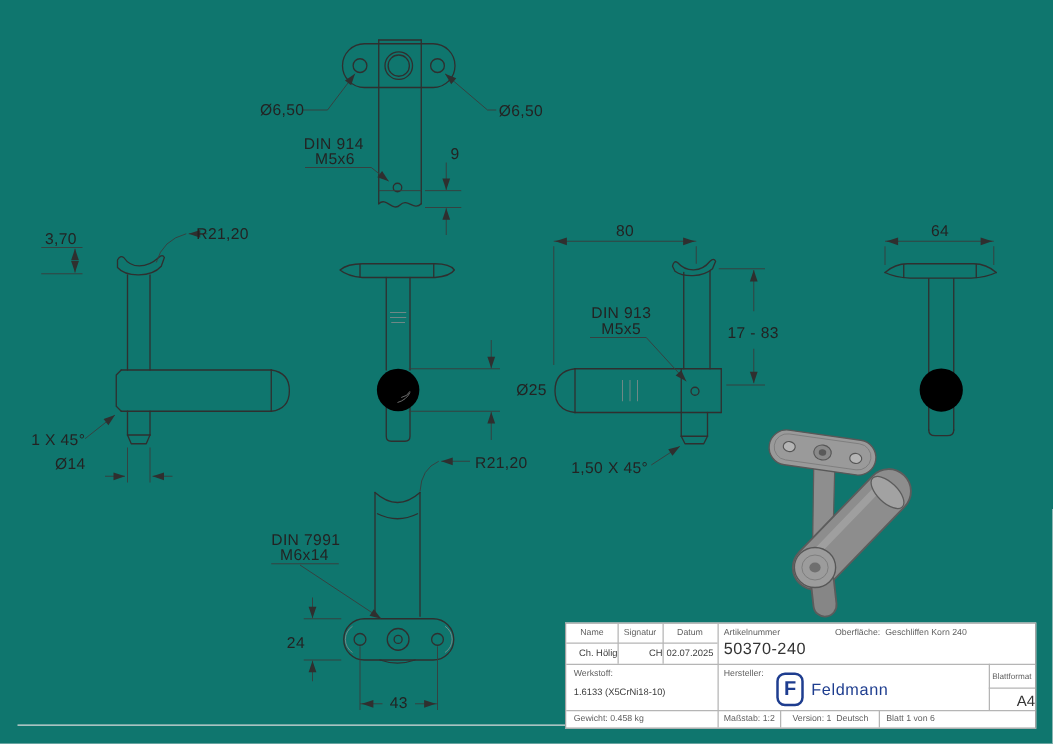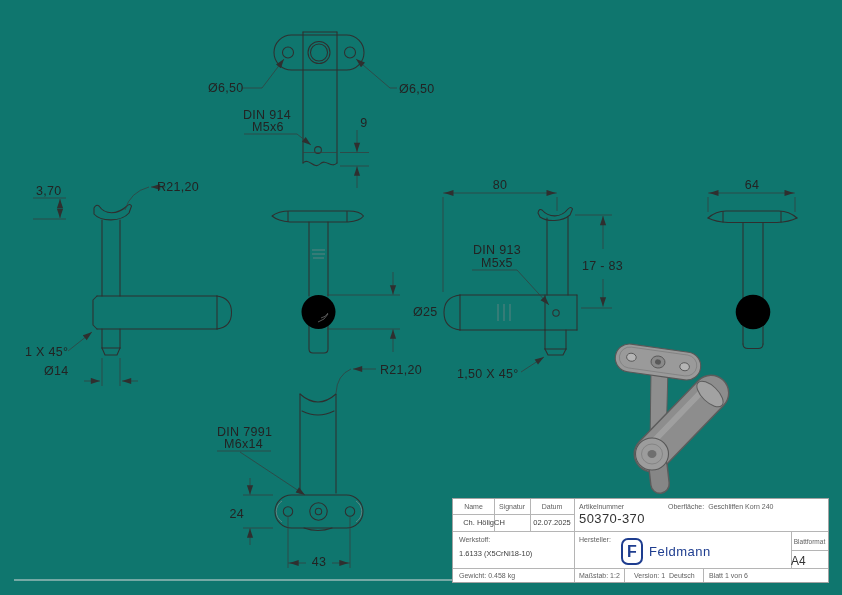--- a/index.html
+++ b/index.html
@@ -239,38 +239,38 @@
     <div class="hl" style="left:0;top:69px;width:375px"></div>
     <div class="vl" style="left:338px;top:32px;height:37px"></div>
     <div class="hl" style="left:338px;top:51px;width:37px"></div>
     <div class="vl" style="left:171px;top:69px;height:14px"></div>
     <div class="vl" style="left:250px;top:69px;height:14px"></div>
 
     <div class="t" style="left:0;top:4px;width:41px;text-align:center">Name</div>
     <div class="t" style="left:41px;top:4px;width:36px;text-align:center">Signatur</div>
     <div class="t" style="left:77px;top:4px;width:44px;text-align:center">Datum</div>
     <div class="tv" style="left:0;top:19px;width:41px;text-align:right">Ch. Hölig</div>
-    <div class="tv" style="left:41px;top:19px;width:36px;text-align:left">CH</div>
+    <div class="tv" style="left:41px;top:19px;width:36px;text-align:right">CH</div>
     <div class="tv" style="left:77px;top:19px;width:44px;text-align:center">02.07.2025</div>
 
     <div class="t" style="left:126px;top:4px">Artikelnummer</div>
-    <div class="big" style="left:126px;top:12px">50370-370</div>
+    <div class="big" style="left:126px;top:12px">50370-240</div>
     <div class="t pair" style="left:215px;top:4px">
       <span>Oberfläche:</span><span>Geschliffen Korn 240</span>
     </div>
 
     <div class="t" style="left:6px;top:37px">Werkstoff:</div>
     <div class="tv" style="left:6px;top:50px">1.6133 (X5CrNi18-10)</div>
     <div class="t" style="left:126px;top:37px">Hersteller:</div>
     <div class="logo" style="left:168px;top:39px">
       <span class="logo-mark">F</span>
       <span class="logo-text">Feldmann</span>
     </div>
     <div class="t" style="left:338px;top:39px;width:37px;text-align:center;font-size:6.5px">Blattformat</div>
-    <div class="a4" style="left:338px;top:55px;width:37px;text-align:left">A4</div>
+    <div class="a4" style="left:338px;top:55px;width:37px;text-align:right">A4</div>
 
     <div class="t" style="left:6px;top:73px">Gewicht: 0.458 kg</div>
     <div class="t" style="left:126px;top:73px">Maßstab: 1:2</div>
     <div class="t" style="left:181px;top:73px">Version: 1</div>
     <div class="t" style="left:216px;top:73px">Deutsch</div>
     <div class="t" style="left:256px;top:73px">Blatt 1 von 6</div>
   </div>
 
 </div>
 

